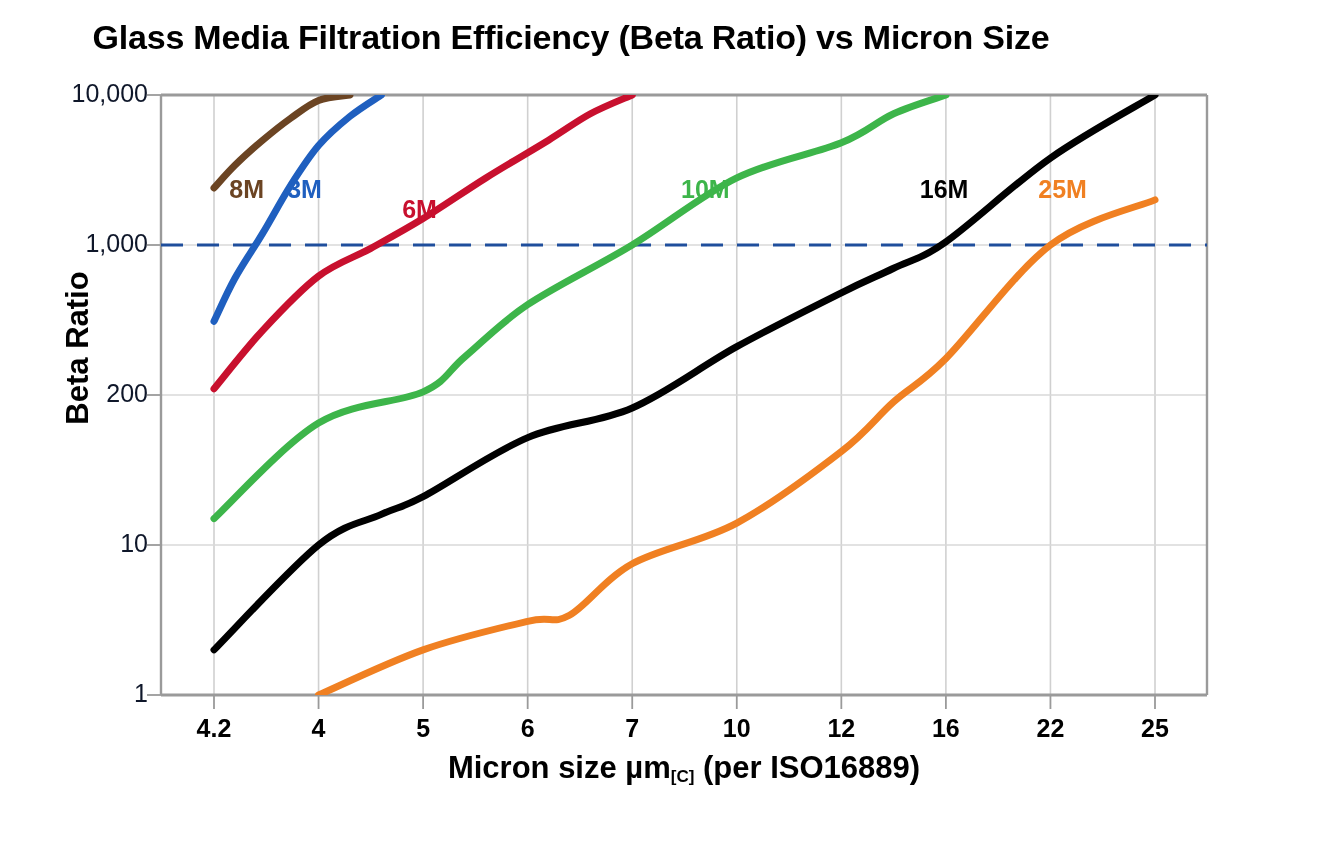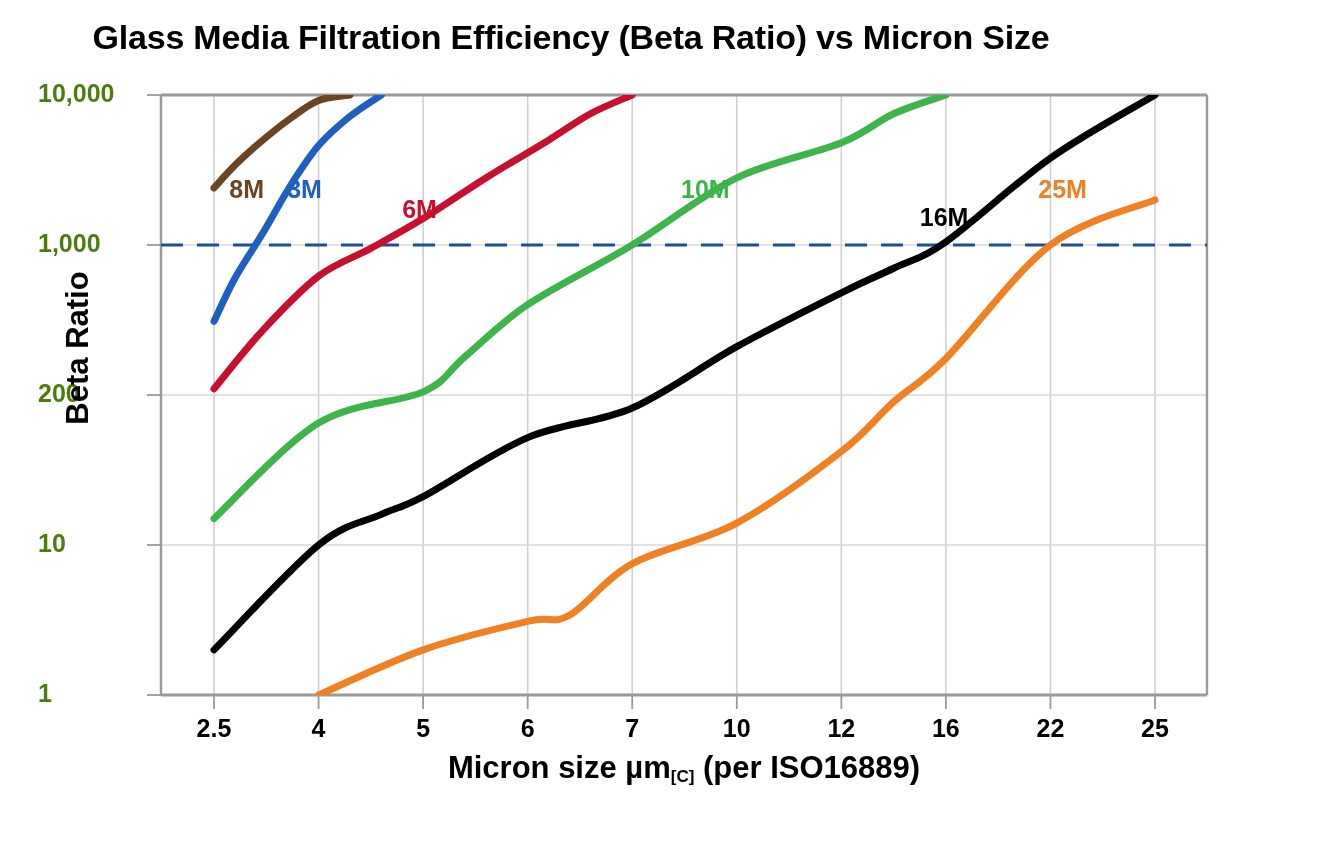--- a/index.html
+++ b/index.html
@@ -23,22 +23,22 @@
     transform:rotate(-90deg);transform-origin:center center;
     font-size:31px;font-weight:bold;color:#000;
   }
   .xlabel{
     position:absolute;left:161px;top:750px;width:1046px;text-align:center;
     font-size:31px;font-weight:bold;color:#000;
   }
   .xlabel sub{font-size:17px;vertical-align:-0.25em;font-weight:bold;}
 
   .ytick{
-    position:absolute;right:0;width:110px;
-    font-size:25px;font-weight:bold;color:#4d7c0f;
+    position:absolute;right:0;width:110px;text-align:right;
+    font-size:25px;font-weight:normal;color:#0f172a;
   }
   .ytick-wrap{position:absolute;left:28px;top:0;width:120px;height:842px;}
 
   .xtick{
     position:absolute;top:714px;width:90px;text-align:center;
     font-size:25px;font-weight:bold;color:#000;
   }
 
   .series-label{
     position:absolute;font-size:25px;font-weight:bold;white-space:nowrap;
@@ -109,36 +109,36 @@
   </svg>
 
   <div class="ytick-wrap" id="ytick-wrap">
       <div class="ytick" style="top: 679px;">1</div>
       <div class="ytick" style="top: 529px;">10</div>
       <div class="ytick" style="top: 379px;">200</div>
       <div class="ytick" style="top: 229px;">1,000</div>
       <div class="ytick" style="top: 79px;">10,000</div>
     </div>
   <div id="xtick-wrap">
-      <div class="xtick" style="left: 169px;">2.5</div>
+      <div class="xtick" style="left: 169px;">4.2</div>
       <div class="xtick" style="left: 273.556px;">4</div>
       <div class="xtick" style="left: 378.111px;">5</div>
       <div class="xtick" style="left: 482.667px;">6</div>
       <div class="xtick" style="left: 587.222px;">7</div>
       <div class="xtick" style="left: 691.778px;">10</div>
       <div class="xtick" style="left: 796.333px;">12</div>
       <div class="xtick" style="left: 900.889px;">16</div>
       <div class="xtick" style="left: 1005.44px;">22</div>
       <div class="xtick" style="left: 1110px;">25</div>
     </div>
   <div id="label-wrap">
       <div class="series-label" style="color: rgb(107, 68, 35); left: 229.335px; top: 174.741px;">8M</div>
       <div class="series-label" style="color: rgb(31, 95, 191); left: 287.189px; top: 174.741px;">3M</div>
       <div class="series-label" style="color: rgb(200, 16, 46); left: 402.2px; top: 174.741px; margin-top: 20px;">6M</div>
       <div class="series-label" style="color: rgb(61, 181, 74); left: 681px; top: 174.741px;">10M</div>
-      <div class="series-label" style="color: rgb(0, 0, 0); left: 919.75px; top: 174.741px; margin-top: 28px;">16M</div>
+      <div class="series-label" style="color: rgb(0, 0, 0); left: 919.75px; top: 174.741px;">16M</div>
       <div class="series-label" style="color: rgb(240, 128, 34); left: 1038.25px; top: 174.741px;">25M</div>
     </div>
 
   <div class="ylabel">Beta Ratio</div>
   <div class="xlabel"><span>Micron size µm</span><sub>[C]</sub><span> (per ISO16889)</span></div>
 
 </div>
 
 </body></html>

